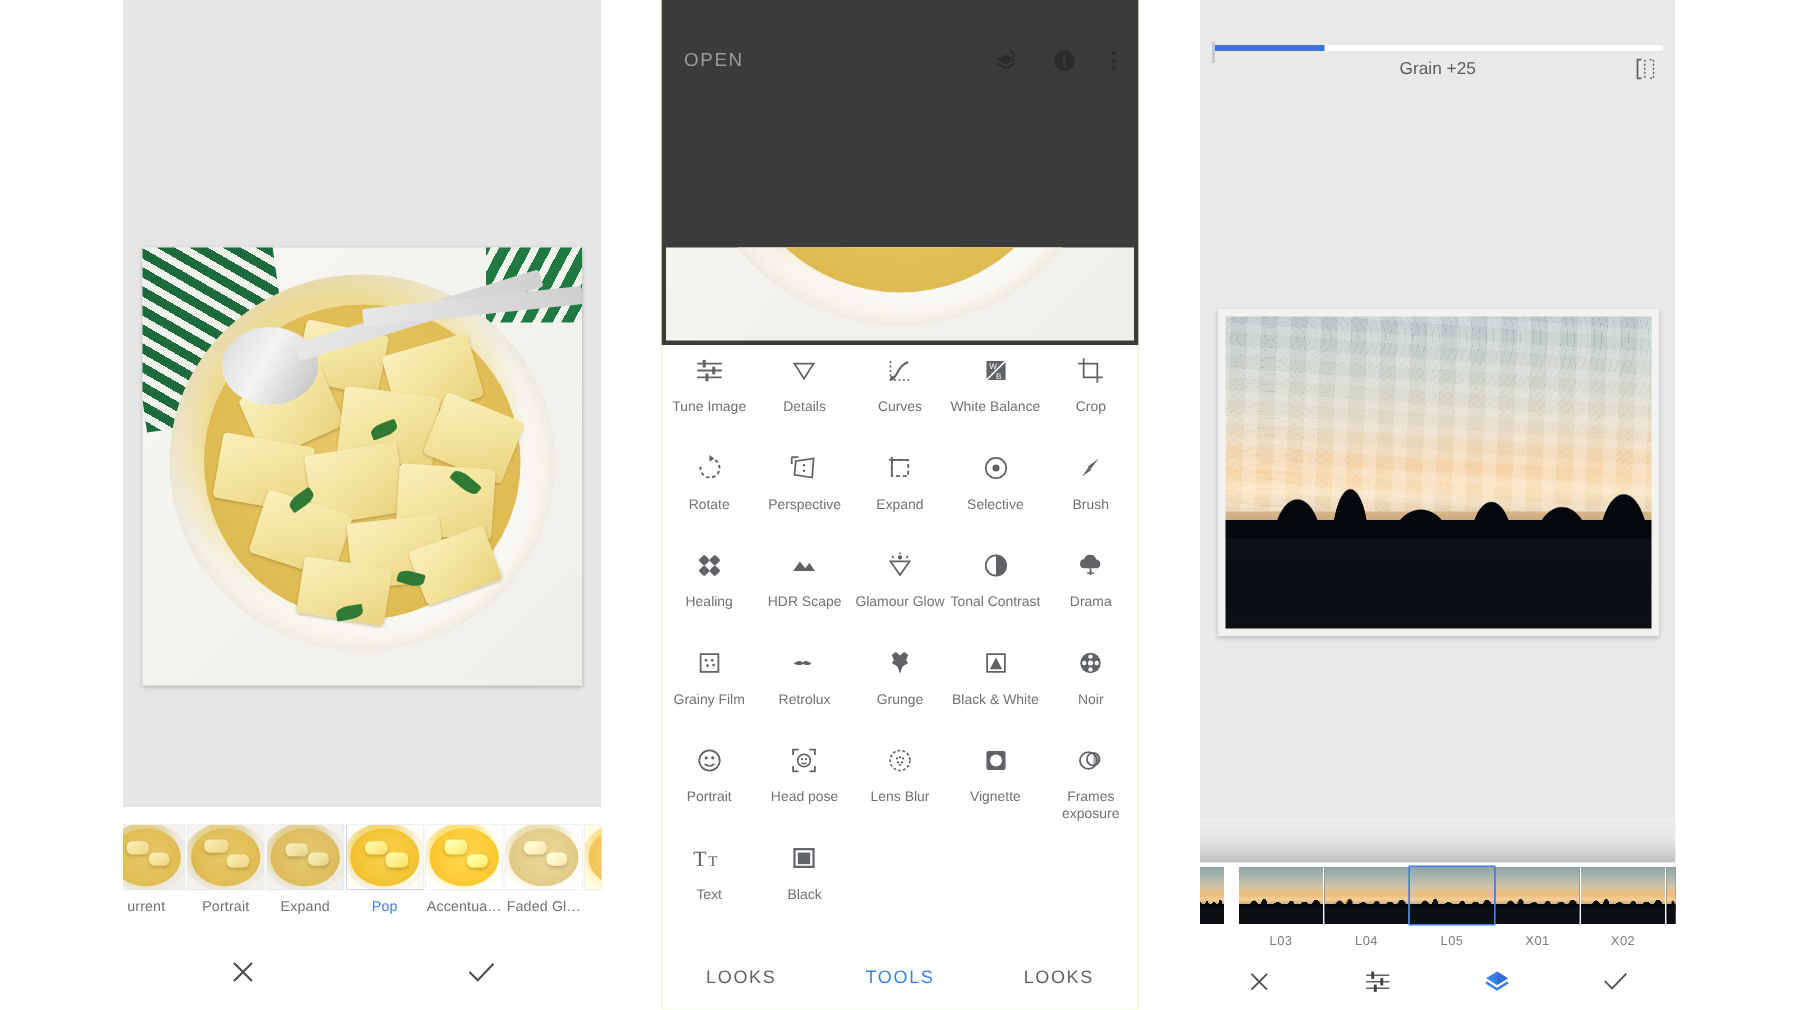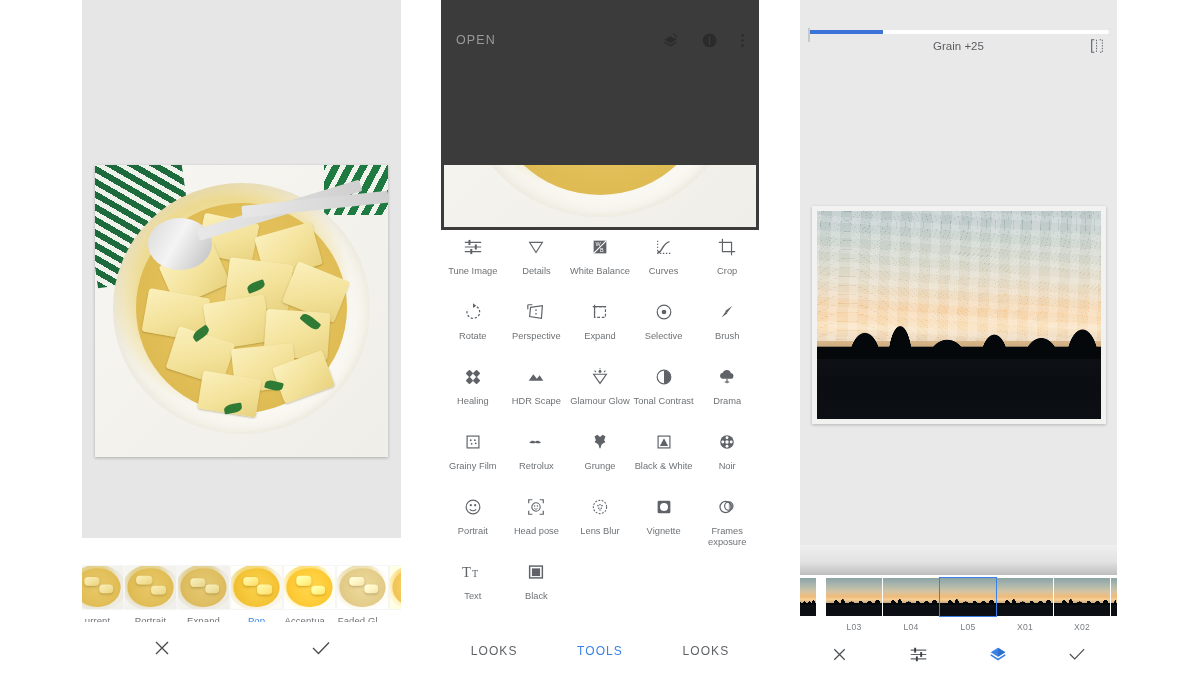--- a/index.html
+++ b/index.html
@@ -23,21 +23,21 @@
   }
   .lp-photo{
     position:absolute;left:13px;top:165px;width:293px;height:292px;
     box-shadow:0 1px 3px rgba(0,0,0,.25);
     overflow:hidden;background:#efece6;
   }
   .lp-strip{
     position:absolute;left:0;top:550px;width:319px;height:72px;
     background:#ffffff;
   }
-  .thumb-item{position:absolute;top:16px;width:51px;}
+  .thumb-item{position:absolute;top:0;width:51px;}
   .thumb-img{width:51px;height:43px;overflow:hidden;position:relative;background:#ddd;
     box-shadow:0 0 0 0.5px rgba(0,0,0,.08);}
   .thumb-cap{
     margin-top:6px;text-align:center;font-size:9.5px;color:#6f7276;
     white-space:nowrap;overflow:hidden;letter-spacing:.1px;
   }
   .thumb-cap.sel{color:#3b82e8;}
   .lp-bottom{
     position:absolute;left:0;top:622px;width:319px;height:51px;background:#fff;
     display:flex;align-items:center;
@@ -375,38 +375,38 @@
           <svg width="20" height="20" viewBox="0 0 22 22">
             <path d="M4 6 L18 6 L11 17 Z" class="ic-gray"></path>
           </svg>
             </div>
           <div class="tl">Details</div>
           </div>
 
         <div class="tool">
             <div class="ti">
           <svg width="20" height="20" viewBox="0 0 22 22">
+            <path d="M4 4 L4 18 L19 18" stroke="#5f6368" stroke-width="1.2" fill="none" stroke-dasharray="1.5 1.8"></path>
+            <path d="M5 17 C9 17 9 7 17 5" stroke="#5f6368" stroke-width="1.5" fill="none"></path>
+            <circle cx="5.3" cy="16.6" r="1.5" fill="#5f6368"></circle>
+          </svg>
+            </div>
+          <div class="tl">Curves</div>
+          </div>
+
+        <div class="tool">
+            <div class="ti">
+          <svg width="20" height="20" viewBox="0 0 22 22">
             <rect x="4" y="4" width="14" height="14" fill="#5f6368"></rect>
             <path d="M4 18 L18 4" stroke="#fff" stroke-width="1.2"></path>
             <text x="6" y="10" font-size="6" fill="#fff" font-family="Liberation Sans, sans-serif">W</text>
             <text x="11" y="17" font-size="6" fill="#fff" font-family="Liberation Sans, sans-serif">B</text>
           </svg>
             </div>
           <div class="tl">White Balance</div>
-          </div>
-
-        <div class="tool">
-            <div class="ti">
-          <svg width="20" height="20" viewBox="0 0 22 22">
-            <path d="M4 4 L4 18 L19 18" stroke="#5f6368" stroke-width="1.2" fill="none" stroke-dasharray="1.5 1.8"></path>
-            <path d="M5 17 C9 17 9 7 17 5" stroke="#5f6368" stroke-width="1.5" fill="none"></path>
-            <circle cx="5.3" cy="16.6" r="1.5" fill="#5f6368"></circle>
-          </svg>
-            </div>
-          <div class="tl">Curves</div>
           </div>
 
         <div class="tool">
             <div class="ti">
           <svg width="20" height="20" viewBox="0 0 22 22">
             <g class="ic-gray">
                   <path d="M6 2 L6 16 L20 16"></path>
                   <path d="M2 6 L16 6 L16 20"></path>
                 </g>
           </svg>

